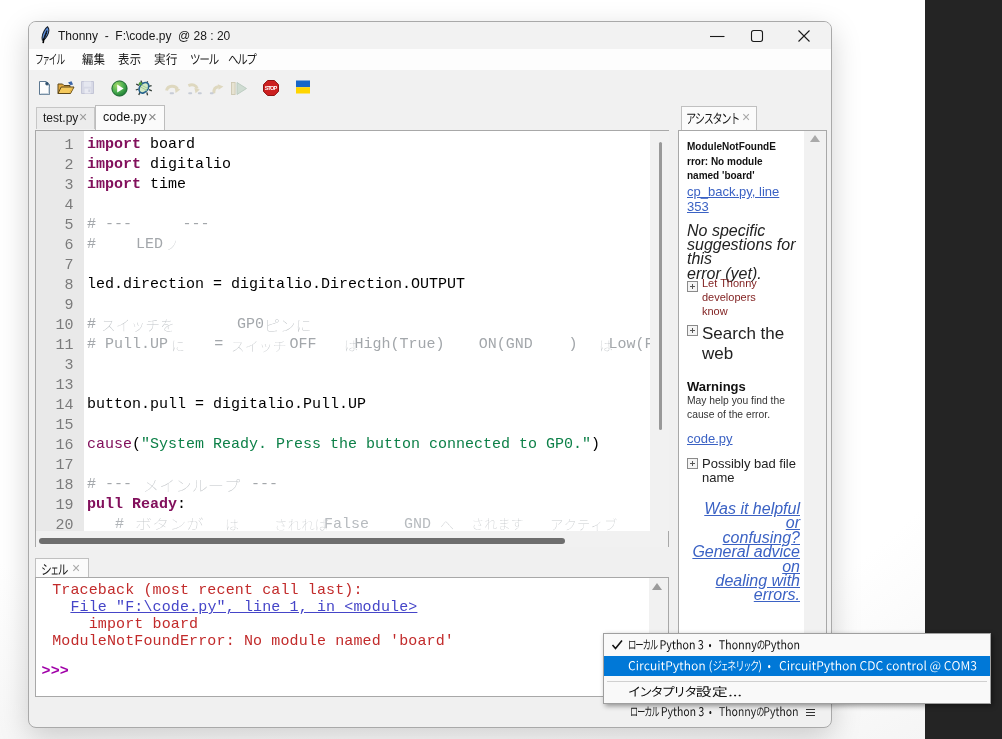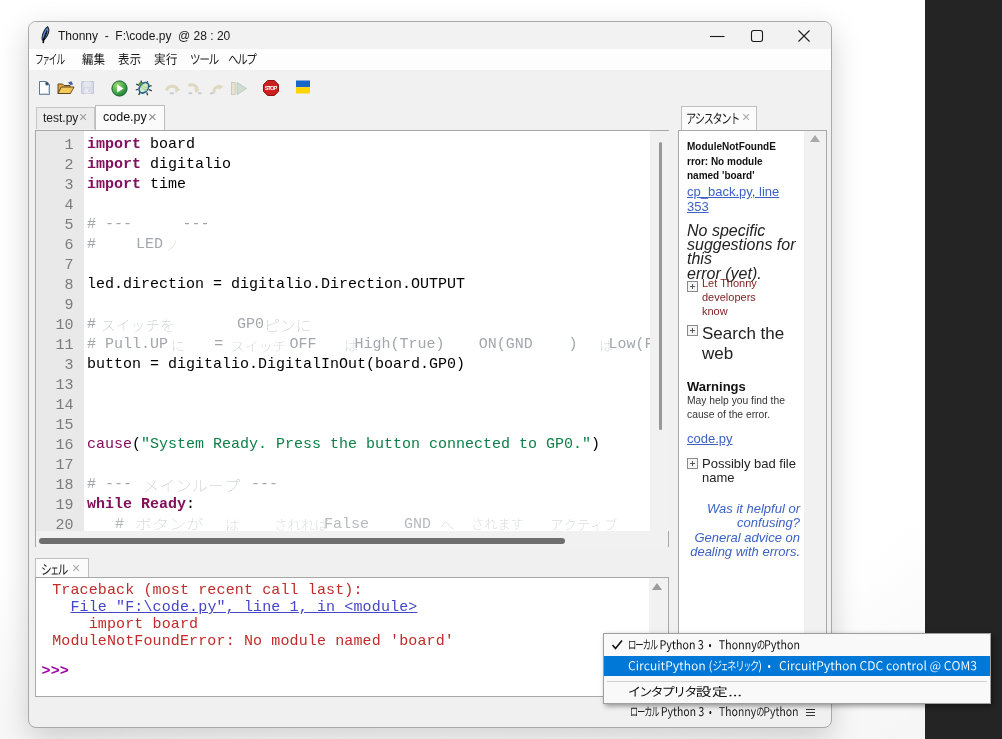--- a/index.html
+++ b/index.html
@@ -159,24 +159,24 @@
   </div>
 <div class="abs" style="left:84px;top:131px;width:566px;height:400px;overflow:hidden">
 <div class="abs mono" style="left:3px;top:4px;height:20px"><span class="kw">import</span> board</div>
 <div class="abs mono" style="left:3px;top:24px;height:20px"><span class="kw">import</span> digitalio</div>
 <div class="abs mono" style="left:3px;top:44px;height:20px"><span class="kw">import</span> time</div>
 <div class="abs mono" style="left:3px;top:84px;height:20px"><span class="cmt"># ---</span><span class="abs cmt" style="left:95.5px;top:0">---</span></div>
 <div class="abs mono" style="left:3px;top:104px;height:20px"><span class="cmt">#</span><span class="abs cmt" style="left:49px;top:0">LED</span></div>
 <div class="abs mono" style="left:3px;top:144px;height:20px">led.direction = digitalio.Direction.OUTPUT</div>
 <div class="abs mono" style="left:3px;top:184px;height:20px"><span class="cmt">#</span><span class="abs cmt" style="left:150px;top:0">GP0</span></div>
 <div class="abs mono" style="left:3px;top:204px;height:20px"><span class="cmt"># Pull.UP</span><span class="abs cmt" style="left:127.3px;top:0">=</span><span class="abs cmt" style="left:202.5px;top:0">OFF</span><span class="abs cmt" style="left:267.4px;top:0">High(True)</span><span class="abs cmt" style="left:391.7px;top:0">ON(GND</span><span class="abs cmt" style="left:481.5px;top:0">)</span><span class="abs cmt" style="left:521.4px;top:0">Low(Fa</span></div>
-<div class="abs mono" style="left:3px;top:224px;height:20px">button = digitalio.DigitalInOut(board.GP0)</div>
+<div class="abs mono" style="left:3px;top:264px;height:20px">button.pull = digitalio.Pull.UP</div>
 <div class="abs mono" style="left:3px;top:304px;height:20px"><span class="mag">cause</span>(<span class="str">"System Ready. Press the button connected to GP0."</span>)</div>
 <div class="abs mono" style="left:3px;top:344px;height:20px"><span class="cmt"># ---</span><span class="abs cmt" style="left:164px;top:0">---</span></div>
-<div class="abs mono" style="left:3px;top:364px;height:20px"><span class="kw">while</span> <span class="kw">Ready</span>:</div>
+<div class="abs mono" style="left:3px;top:364px;height:20px"><span class="kw">pull</span> <span class="kw">Ready</span>:</div>
 <div class="abs mono" style="left:3px;top:384px;height:20px"><span class="abs" style="left:28px;top:0;color:#b0b4b8">#</span><span class="abs" style="left:237px;top:0;color:#b7bbbf">False</span><span class="abs" style="left:317px;top:0;color:#b7bbbf">GND</span></div>
 </div>
 <svg style="position:absolute;left:166px;top:236px;" width="17" height="19" viewBox="0 0 17 19">
     <path d="M10 4.8Q10 5 9.9 5.2Q9.8 5.5 9.7 5.6Q9.5 6.3 9.2 7.1Q8.9 7.9 8.4 8.7Q8 9.6 7.4 10.3Q6.8 11.1 6 11.8Q5.2 12.5 4.3 13Q3.4 13.6 2.6 13.9L2.2 13.6Q3.1 13.3 4 12.7Q4.9 12.2 5.7 11.5Q6.5 10.8 7.1 10.1Q7.7 9.3 8.2 8.4Q8.7 7.5 9 6.6Q9.4 5.6 9.6 4.7Z" fill="#bcc0c4"></path>
   </svg>
 <svg style="position:absolute;left:101px;top:315px;" width="77.875" height="21" viewBox="0 0 77.875 21">
     <path d="M11.3 6.1Q11.3 6.2 11.2 6.3Q11.1 6.4 11.1 6.5Q10.8 7.2 10.4 8.2Q9.9 9.1 9.4 9.9Q8.8 10.8 8.2 11.4Q7.4 12.3 6.4 13.2Q5.5 14 4.4 14.8Q3.4 15.5 2.2 16L1.8 15.6Q3 15.1 4.1 14.4Q5.2 13.7 6.2 12.8Q7.1 12 7.9 11Q8.5 10.4 9 9.6Q9.6 8.8 10 7.9Q10.4 7.1 10.7 6.4Q10.5 6.4 10.1 6.4Q9.6 6.4 8.9 6.4Q8.2 6.4 7.4 6.4Q6.6 6.4 5.9 6.4Q5.2 6.4 4.7 6.4Q4.3 6.4 4.2 6.4Q3.9 6.4 3.6 6.4Q3.4 6.4 3.1 6.4Q2.9 6.4 2.9 6.4V5.8Q2.9 5.8 3.1 5.8Q3.3 5.9 3.6 5.9Q3.9 5.9 4.2 5.9Q4.3 5.9 4.7 5.9Q5.2 5.9 5.8 5.9Q6.5 5.9 7.2 5.9Q7.9 5.9 8.6 5.9Q9.3 5.9 9.8 5.9Q10.2 5.9 10.3 5.9Q10.6 5.9 10.7 5.9Q10.9 5.9 11 5.8ZM8.4 11.1Q9 11.7 9.7 12.3Q10.3 12.9 10.9 13.5Q11.5 14.2 12 14.7Q12.6 15.3 13 15.8L12.6 16.1Q12.1 15.5 11.3 14.7Q10.6 13.8 9.7 13Q8.9 12.1 8.1 11.4Z M16.4 11Q18.2 10.5 19.9 9.7Q21.6 8.9 22.8 8.1Q23.6 7.6 24.3 7Q25 6.5 25.6 5.9Q26.2 5.3 26.8 4.7L27.2 5Q26.6 5.7 25.9 6.2Q25.3 6.8 24.5 7.4Q23.8 8 22.9 8.5Q22.2 9.1 21.2 9.6Q20.2 10.1 19 10.6Q17.9 11 16.7 11.4ZM22.7 8.4 23.1 8.1V15Q23.1 15.2 23.1 15.5Q23.1 15.7 23.2 15.9Q23.2 16.1 23.2 16.3H22.6Q22.6 16.1 22.7 15.9Q22.7 15.7 22.7 15.5Q22.7 15.2 22.7 15Z M36.4 7.6Q36.5 7.8 36.6 8.3Q36.8 8.7 37 9.2Q37.1 9.7 37.3 10.1Q37.4 10.6 37.5 10.8L37.1 11Q37 10.8 36.9 10.3Q36.7 9.9 36.6 9.4Q36.4 8.9 36.2 8.4Q36 8 35.9 7.8ZM41.6 8.2Q41.6 8.3 41.6 8.4Q41.5 8.5 41.5 8.6Q41.2 9.9 40.7 11.2Q40.2 12.4 39.3 13.4Q38.3 14.7 37.1 15.6Q35.8 16.4 34.6 16.8L34.2 16.4Q35.1 16.1 36 15.7Q36.8 15.2 37.6 14.6Q38.4 14 39 13.2Q39.5 12.5 40 11.7Q40.4 10.9 40.7 10Q41 9.1 41.1 8.1ZM32.9 8.4Q33 8.5 33.2 9Q33.4 9.4 33.6 9.9Q33.8 10.5 34 10.9Q34.1 11.4 34.2 11.7L33.8 11.9Q33.7 11.6 33.6 11.1Q33.4 10.6 33.2 10.1Q33 9.5 32.8 9.1Q32.6 8.7 32.5 8.5Z M47 5.9Q47.5 6 48.4 5.9Q49.2 5.9 50.2 5.9Q51.1 5.8 51.9 5.7Q52.3 5.6 52.9 5.5Q53.4 5.5 54 5.3Q54.6 5.2 55 5.1Q55.5 5 55.8 4.9L56.1 5.3Q56 5.3 55.9 5.4Q55.7 5.4 55.6 5.5Q55.2 5.5 54.6 5.7Q54 5.8 53.3 5.9Q52.6 6.1 52 6.1Q51.2 6.2 50.3 6.3Q49.4 6.4 48.6 6.4Q47.8 6.4 47.1 6.4ZM48 16Q49.2 15.4 50.1 14.6Q50.9 13.8 51.3 12.6Q51.8 11.4 51.8 9.7Q51.8 9.7 51.8 9.2Q51.8 8.7 51.8 7.8Q51.8 7 51.8 6L52.2 5.9Q52.2 6.2 52.2 6.7Q52.2 7.2 52.2 7.7Q52.2 8.2 52.2 8.7Q52.2 9.1 52.2 9.4Q52.2 9.7 52.2 9.7Q52.2 11.4 51.8 12.6Q51.4 13.8 50.6 14.7Q49.8 15.6 48.4 16.4ZM45.8 9.5Q46 9.5 46.3 9.5Q46.7 9.5 47 9.5Q47.2 9.5 47.8 9.5Q48.4 9.5 49.2 9.5Q50 9.5 50.9 9.5Q51.9 9.5 52.8 9.5Q53.7 9.5 54.5 9.5Q55.3 9.5 55.9 9.5Q56.5 9.5 56.6 9.5Q56.8 9.5 57 9.5Q57.1 9.5 57.3 9.5Q57.5 9.5 57.6 9.5V10Q57.4 10 57.2 10Q56.9 10 56.6 10Q56.5 10 55.9 10Q55.3 10 54.5 10Q53.7 10 52.8 10Q51.9 10 51 10Q50 10 49.2 10Q48.4 10 47.8 10Q47.3 10 47 10Q46.7 10 46.4 10Q46 10 45.8 10Z M65.5 4.3Q65.4 4.8 65.3 5.4Q65.2 5.9 64.9 6.6Q64.6 7.5 64.1 8.3Q63.6 9.1 63 9.9Q63.4 9.6 63.8 9.4Q64.2 9.2 64.7 9.1Q65.1 9 65.5 9Q66.3 9 66.8 9.5Q67.4 9.9 67.4 10.7Q67.4 11 67.4 11.4Q67.4 11.9 67.4 12.4Q67.4 12.9 67.4 13.4Q67.4 13.8 67.4 14.2H66.9Q66.9 13.8 66.9 13.4Q66.9 12.9 66.9 12.4Q66.9 11.9 66.9 11.4Q66.9 11 66.9 10.7Q66.9 10.1 66.5 9.8Q66.1 9.5 65.4 9.5Q64.6 9.5 63.9 9.8Q63.2 10.1 62.6 10.6Q62.3 10.9 62 11.3Q61.7 11.7 61.3 12.1L60.8 11.8Q62 10.6 62.7 9.6Q63.5 8.6 63.9 7.9Q64.2 7.1 64.4 6.7Q64.7 6 64.9 5.4Q65 4.8 65 4.3ZM61 6.2Q61.6 6.2 62.2 6.3Q62.9 6.3 63.4 6.3Q64.4 6.3 65.5 6.3Q66.6 6.2 67.7 6.1Q68.9 6 69.9 5.8V6.3Q69.1 6.4 68.3 6.5Q67.4 6.6 66.6 6.6Q65.7 6.7 64.9 6.7Q64.1 6.7 63.3 6.7Q63 6.7 62.6 6.7Q62.2 6.7 61.8 6.7Q61.4 6.7 61 6.7ZM71.8 9.1Q71.7 9.2 71.5 9.2Q71.4 9.3 71.3 9.4Q71.1 9.4 71 9.5Q70.1 9.8 69.1 10.3Q68 10.7 66.9 11.3Q66.1 11.7 65.4 12.2Q64.8 12.7 64.4 13.2Q64 13.8 64 14.4Q64 14.9 64.2 15.3Q64.5 15.6 65 15.8Q65.4 15.9 66 16Q66.5 16 67.2 16Q67.9 16 69 16Q70 15.9 71 15.7L71 16.2Q70.4 16.3 69.7 16.3Q69 16.4 68.4 16.4Q67.7 16.5 67.1 16.5Q66.2 16.5 65.3 16.3Q64.5 16.1 64 15.7Q63.5 15.3 63.5 14.4Q63.5 13.8 63.8 13.3Q64.1 12.8 64.5 12.4Q65 12 65.6 11.6Q66.2 11.2 66.8 10.9Q67.6 10.5 68.3 10.2Q69 9.9 69.6 9.6Q70.3 9.3 70.8 9.1Q71.1 8.9 71.2 8.9Q71.4 8.8 71.6 8.7Z" fill="#bcc0c4"></path>
   </svg>
 <svg style="position:absolute;left:264px;top:314.5px;" width="51.43" height="21.5" viewBox="0 0 51.43 21.5">
     <path d="M11.8 5.9Q11.8 6.4 12.1 6.7Q12.4 7 12.9 7Q13.4 7 13.8 6.7Q14.1 6.4 14.1 5.9Q14.1 5.4 13.8 5.1Q13.4 4.7 12.9 4.7Q12.4 4.7 12.1 5.1Q11.8 5.4 11.8 5.9ZM11.3 5.9Q11.3 5.4 11.5 5.1Q11.7 4.7 12.1 4.5Q12.5 4.3 12.9 4.3Q13.4 4.3 13.8 4.5Q14.1 4.7 14.4 5.1Q14.6 5.4 14.6 5.9Q14.6 6.3 14.4 6.7Q14.1 7.1 13.8 7.3Q13.4 7.5 12.9 7.5Q12.5 7.5 12.1 7.3Q11.7 7.1 11.5 6.7Q11.3 6.3 11.3 5.9ZM4 5.1Q4 5.3 3.9 5.5Q3.9 5.7 3.9 6Q3.9 6.2 3.9 6.8Q3.9 7.4 3.9 8.3Q3.9 9.2 3.9 10.2Q3.9 11.1 3.9 12Q3.9 13 3.9 13.6Q3.9 14.3 3.9 14.6Q3.9 15.3 4.2 15.5Q4.5 15.8 5.1 15.9Q5.5 16 6.2 16Q6.8 16.1 7.5 16.1Q8.1 16.1 8.8 16Q9.5 16 10.3 15.9Q11 15.9 11.6 15.8Q12.3 15.7 12.8 15.6V16.2Q12.2 16.3 11.2 16.3Q10.3 16.4 9.3 16.4Q8.3 16.5 7.5 16.5Q6.8 16.5 6.2 16.5Q5.5 16.4 5.1 16.4Q4.3 16.2 3.9 15.9Q3.4 15.5 3.4 14.6Q3.4 14.3 3.4 13.6Q3.4 13 3.4 12Q3.4 11.1 3.4 10.1Q3.4 9.2 3.4 8.3Q3.4 7.4 3.4 6.8Q3.4 6.2 3.4 6Q3.4 5.8 3.4 5.7Q3.4 5.5 3.4 5.4Q3.4 5.2 3.4 5.1ZM3.7 10.1Q4.3 10 5.2 9.8Q6.1 9.6 7 9.3Q7.9 9 8.8 8.7Q9.7 8.4 10.5 8.1Q10.8 7.9 11.1 7.8Q11.3 7.6 11.5 7.5L11.8 8Q11.6 8.1 11.3 8.2Q11 8.4 10.7 8.5Q9.9 8.8 8.9 9.1Q8 9.4 7.1 9.7Q6.1 10 5.2 10.3Q4.3 10.5 3.7 10.7Z M19.2 5.6Q19.6 5.9 20.2 6.3Q20.7 6.7 21.3 7.1Q21.8 7.6 22.3 8Q22.8 8.4 23.1 8.7L22.8 9Q22.5 8.8 22 8.3Q21.5 7.9 21 7.5Q20.4 7 19.9 6.6Q19.3 6.2 18.9 5.9ZM18.5 16Q20 15.8 21.2 15.4Q22.4 15 23.3 14.5Q24.3 14 25 13.5Q26.1 12.8 27.1 11.9Q28 10.9 28.7 10Q29.4 9 29.8 8.1L30.1 8.6Q29.6 9.5 28.9 10.4Q28.3 11.4 27.4 12.2Q26.5 13.1 25.3 13.9Q24.6 14.4 23.6 14.9Q22.7 15.4 21.5 15.8Q20.3 16.2 18.8 16.5Z M39 6.4Q39.5 6.5 40.3 6.6Q41.2 6.6 42.1 6.6Q43 6.6 43.8 6.6Q44.6 6.5 45.2 6.4V6.9Q44.6 7 43.8 7Q43 7.1 42.1 7.1Q41.2 7.1 40.3 7Q39.5 7 39 6.9ZM38.9 12.4Q38.8 12.9 38.7 13.3Q38.7 13.6 38.7 14Q38.7 14.2 38.8 14.5Q38.9 14.8 39.2 15.1Q39.5 15.3 40.1 15.5Q40.8 15.6 41.8 15.6Q42.8 15.6 43.8 15.5Q44.8 15.4 45.6 15.2L45.7 15.8Q44.9 15.9 44 16Q43 16.1 41.8 16.1Q39.9 16.1 39.1 15.5Q38.2 15 38.2 14Q38.2 13.7 38.3 13.3Q38.3 12.9 38.4 12.4ZM35.4 5.1Q35.3 5.2 35.3 5.3Q35.3 5.4 35.2 5.5Q35.2 5.6 35.2 5.7Q35.1 6.3 34.9 6.9Q34.8 7.5 34.7 8.2Q34.6 8.8 34.5 9.5Q34.5 10.1 34.4 10.7Q34.4 11.4 34.4 12Q34.4 12.9 34.4 13.6Q34.5 14.4 34.6 15.3Q34.8 14.8 34.9 14.3Q35.1 13.8 35.3 13.2Q35.5 12.7 35.7 12.3L36 12.6Q35.9 13 35.6 13.6Q35.4 14.3 35.2 14.8Q35 15.4 34.9 15.7Q34.9 15.9 34.9 16.1Q34.8 16.2 34.9 16.4Q34.9 16.5 34.9 16.6Q34.9 16.7 34.9 16.8L34.5 16.9Q34.2 16 34.1 14.8Q33.9 13.5 33.9 12Q33.9 11.1 34 10.2Q34.1 9.4 34.2 8.5Q34.4 7.6 34.5 6.9Q34.6 6.2 34.7 5.7Q34.7 5.5 34.8 5.3Q34.8 5.1 34.8 5Z" fill="#bcc0c4"></path>
@@ -233,21 +233,21 @@
   </svg>
 <div class="abs" style="left:687px;width:118px;top:324px;left:702px;font-size:17px;color:#222">Search the web</div>
 <div class="abs" style="left:687px;width:118px;top:379px;font-size:13px;font-weight:bold;color:#111">Warnings</div>
 <div class="abs" style="left:687px;width:118px;top:394px;font-size:10.3px;line-height:14px;color:#333">May help you find the<br>cause of the error.</div>
 <div class="abs" style="left:687px;width:118px;top:431px;font-size:13px;color:#3b62c4;text-decoration:underline">code.py</div>
 <svg class="abs" style="left:687px;top:458px" width="11" height="11" viewBox="0 0 11 11">
     <rect x="0.5" y="0.5" width="10" height="10" fill="#f4f4f4" stroke="#8a8a8a"></rect>
     <path d="M5.5 3 V8 M3 5.5 H8" stroke="#555" stroke-width="1"></path>
   </svg>
 <div class="abs" style="left:687px;width:118px;top:457px;left:702px;font-size:13px;line-height:14.2px;color:#222">Possibly bad file<br>name</div>
-<div class="abs" style="left:687px;width:118px;top:502px;font-size:13px;font-style:italic;line-height:14.4px;color:#3b62c4;text-align:right;width:113px">Was it helpful or<br>confusing<i>?</i><br>General advice on<br>dealing with errors.</div>
+<div class="abs" style="left:687px;width:118px;top:502px;font-size:16px;font-style:italic;line-height:14.4px;color:#3b62c4;text-decoration:underline;text-align:right;width:113px">Was it helpful or<br>confusing<i>?</i><br>General advice on<br>dealing with errors.</div>
 <div class="abs" style="left:804px;top:131px;width:22px;height:565px;background:#f1f1f1"></div>
 <svg class="abs" style="left:808px;top:133px" width="14" height="11" viewBox="0 0 14 11">
     <path d="M7 2 L12 9 L2 9 Z" fill="#a9a9a9"></path>
   </svg>
 <div class="abs" style="left:34.5px;top:557.5px;width:54px;height:20.5px;background:#fbfbfb;border:1px solid #c0c0c0;border-bottom:none;box-sizing:border-box"></div>
 <svg style="position:absolute;left:41px;top:562px;" width="29" height="17" viewBox="0 0 29 17">
     <path d="M3.2 2.1 2.8 3C3.4 3.5 4.6 4.5 5.1 5L5.6 4C5.1 3.6 3.9 2.6 3.2 2.1ZM1.6 11.8 2.1 12.9C3.1 12.6 4.6 12 5.7 11.2C7.4 9.9 8.9 8.2 9.8 6.4L9.3 5.3C8.5 7.2 7 8.9 5.2 10.2C4.2 11 2.8 11.5 1.6 11.8ZM1.6 5.2 1.1 6.1C1.8 6.5 3 7.5 3.5 7.9L4 7C3.5 6.6 2.3 5.6 1.6 5.2Z M10.7 11.5V12.6C10.9 12.6 11.2 12.6 11.4 12.6H16.1C16.2 12.6 16.5 12.6 16.7 12.6V11.5C16.5 11.5 16.3 11.5 16.1 11.5H14V6.6H15.7C15.9 6.6 16.1 6.6 16.3 6.6V5.5C16.1 5.5 15.9 5.6 15.7 5.6H11.7C11.6 5.6 11.3 5.6 11.2 5.5V6.6C11.3 6.6 11.6 6.6 11.7 6.6H13.3V11.5H11.4C11.2 11.5 10.9 11.5 10.7 11.5Z M22.2 12.2 22.8 12.8C22.9 12.7 23 12.6 23.2 12.5C24.4 11.7 25.9 10.3 26.9 8.8L26.4 7.8C25.5 9.4 24.2 10.6 23.2 11.2C23.2 10.7 23.2 4.2 23.2 3.4C23.2 2.9 23.2 2.5 23.3 2.4H22.3C22.3 2.5 22.3 2.9 22.3 3.4C22.3 4.2 22.3 10.8 22.3 11.5C22.3 11.7 22.3 12 22.2 12.2ZM17.3 12.1 18.1 12.8C19 11.9 19.7 10.6 20 9.1C20.3 7.8 20.4 4.9 20.4 3.4C20.4 3 20.4 2.6 20.4 2.4H19.4C19.5 2.7 19.5 3 19.5 3.4C19.5 4.9 19.5 7.6 19.2 8.8C18.9 10.1 18.2 11.3 17.3 12.1Z" fill="#1b1b1b"></path>
   </svg>
 <div class="abs" style="left:72px;top:560px;width:12px;height:15px;font-size:14px;color:#a8a8a8">×</div>
 <div class="abs" style="left:35px;top:577px;width:634px;height:120px;background:#ffffff;border:1px solid #a8a8a8;box-sizing:border-box"></div>

